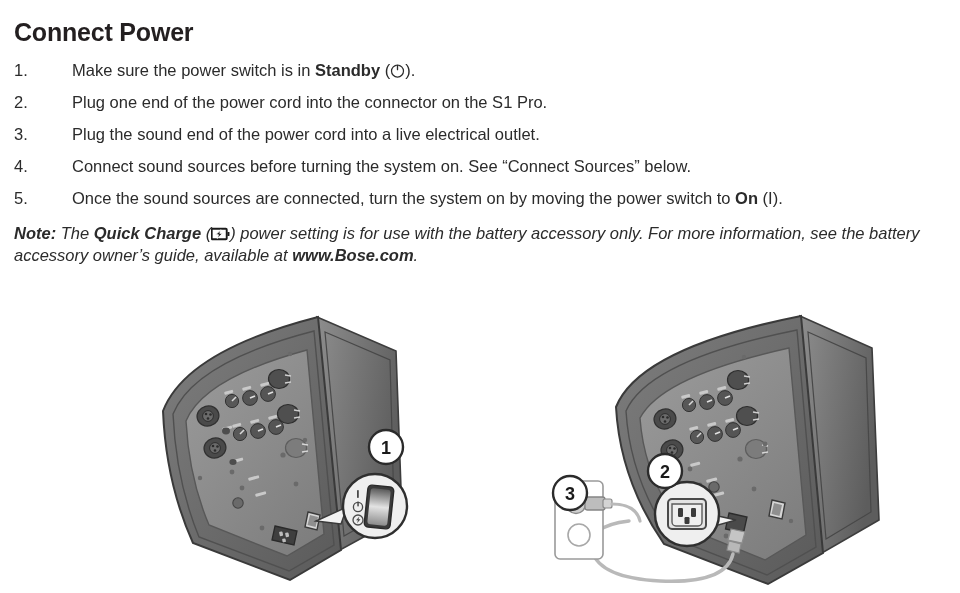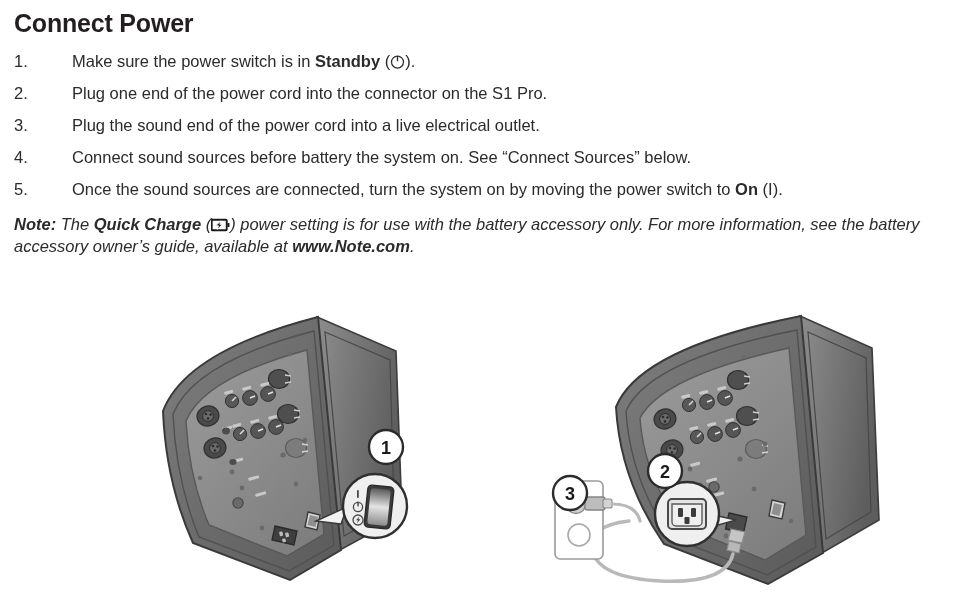--- a/index.html
+++ b/index.html
@@ -18,21 +18,21 @@
 
   
   .doc {
     padding: 8px 14px 0 14px;
     box-sizing: border-box;
   }
   .page-title {
     font-size: 25px;
     font-weight: bold;
     letter-spacing: -0.2px;
-    margin: 2px 0 14px 0;
+    margin: 11px 0 14px 0;
     line-height: 1.1;
   }
   ol.steps {
     list-style: none;
     margin: 0;
     padding: 0;
   }
   ol.steps li {
     display: flex;
     align-items: baseline;
@@ -108,35 +108,35 @@
       <span class="step-text">Plug one end of the power cord into the connector on the S1 Pro.</span>
     </li>
 
     <li>
       <span class="step-num">3.</span>
       <span class="step-text">Plug the sound end of the power cord into a live electrical outlet.</span>
     </li>
 
     <li>
       <span class="step-num">4.</span>
-      <span class="step-text">Connect sound sources before battery the system on. See “Connect Sources” below.</span>
+      <span class="step-text">Connect sound sources before turning the system on. See “Connect Sources” below.</span>
     </li>
 
     <li>
       <span class="step-num">5.</span>
       <span class="step-text"><span>Once the sound sources are connected, turn the system on by moving the power switch to </span><b>On</b><span> (I).</span></span>
     </li>
 
   </ol>
 
   <p class="note"><span class="lead">Note:</span><span> The </span><b>Quick Charge</b><span> (</span><span class="glyph-qc"><svg viewBox="0 0 22 15" width="19" height="14">
           <rect x="0.8" y="1.4" width="17.4" height="12.2" rx="1" fill="none" stroke="#1a1a1a" stroke-width="2.2"></rect>
           <rect x="19" y="5.1" width="2.4" height="4.8" rx="0.6" fill="#1a1a1a"></rect>
           <path d="M11.6 2.6 L5.3 8.4 H8.6 L7.2 12.6 L13.6 6.7 H10.2 Z" fill="#1a1a1a" stroke="#ffffff" stroke-width="1.1" stroke-linejoin="round"></path>
-        </svg></span><span>) </span><span>power setting is for use with the battery accessory only. For more information, see the battery accessory owner’s guide, available at </span><b>www.Note.com</b><span>.</span></p>
+        </svg></span><span>) </span><span>power setting is for use with the battery accessory only. For more information, see the battery accessory owner’s guide, available at </span><b>www.Bose.com</b><span>.</span></p>
 
 </div>
 
 <div class="figure">
 <svg width="960" height="305" viewBox="0 0 960 305">
   <defs>
     <linearGradient id="sideGrad" x1="0" y1="0" x2="1" y2="0.4">
       <stop offset="0" stop-color="#8d8d8d"></stop>
       <stop offset="1" stop-color="#5d5d5d"></stop>
     </linearGradient>

